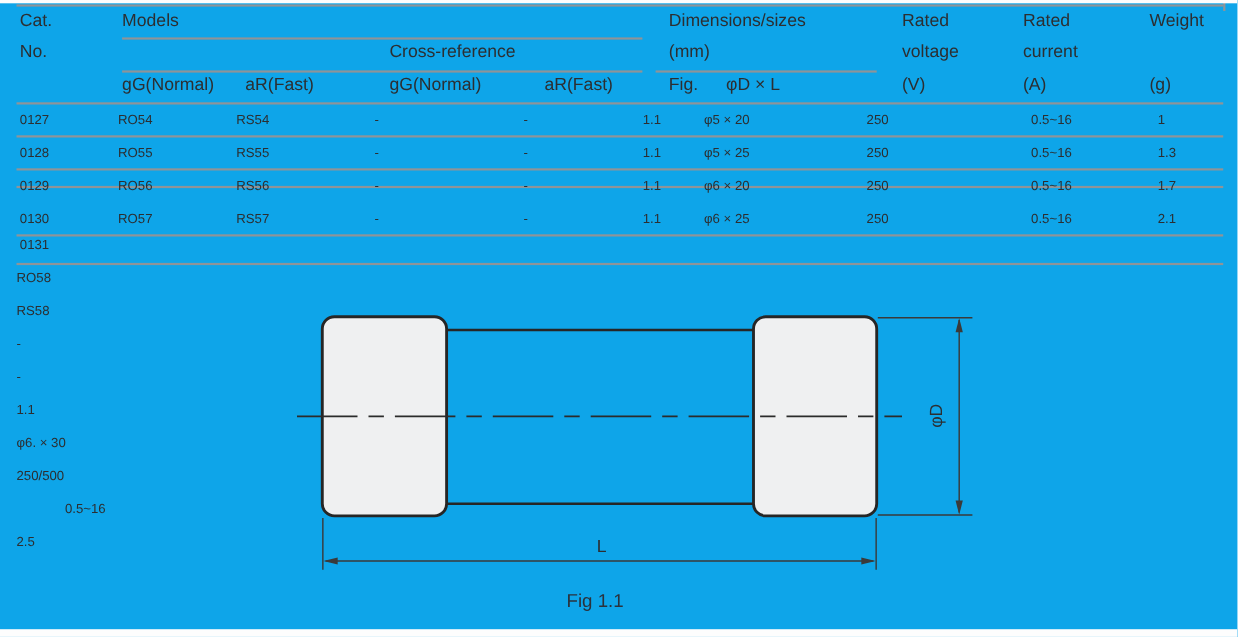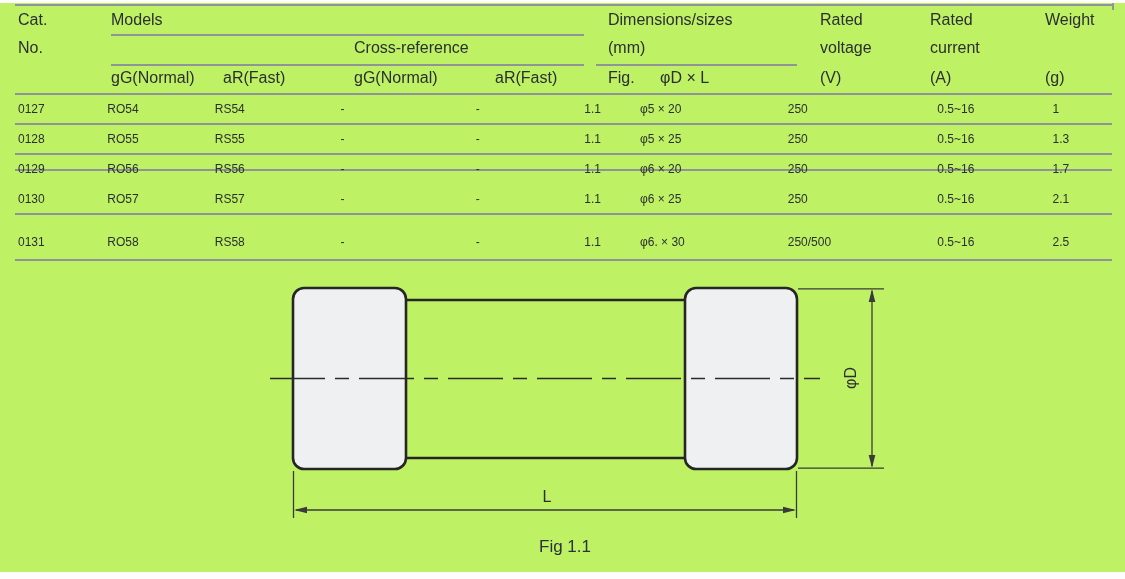--- a/index.html
+++ b/index.html
@@ -1,18 +1,18 @@
 <!DOCTYPE html>
 <html><head>
 <meta charset="utf-8">
 <style>
   html,body{margin:0;padding:0;background:#ffffff;}
   .screen{
     position:relative;width:1125px;height:579px;overflow:hidden;
-    background:#bef264;
+    background:#0ea5e9;
     font-family:"Liberation Sans", sans-serif;
     color:#2c2e31;
   }
   .strip{position:absolute;left:0;width:1125px;background:#fdfdfd;}
   .strip.top{top:0;height:3px;}
   .strip.bottom{top:572px;height:7px;}
   .rule{position:absolute;background:#8f9498;}
   .hlabel{position:absolute;font-size:16px;line-height:19px;white-space:nowrap;}
   .trow{position:absolute;left:15px;width:1097px;display:flex;
         border-bottom:2px solid #8f9498;box-sizing:border-box;}
@@ -20,21 +20,21 @@
   .c1{width:96px;padding-left:3px;}
   .c2{width:112px;}
   .c3{width:131px;}
   .c4{width:141px;}
   .c5{width:113px;}
   .c6{width:58px;}
   .c7{width:154px;}
   .c8{width:110px;}
   .c9{width:120px;margin-left:44px;}
   .c10{width:62px;}
-  .caption{position:absolute;left:500px;top:537px;width:130px;text-align:center;
+  .caption{position:absolute;left:476px;top:537px;width:130px;text-align:center;
            font-size:17px;color:#2b323c;}
   svg text{font-family:"Liberation Sans", sans-serif;}
 </style>
 </head>
 <body>
 
 <div class="screen">
 
   <div class="rule" style="left:15px;top:4px;width:1097px;height:2px;"></div>
   <div class="rule" style="left:1112px;top:0;width:2px;height:10px;"></div>
@@ -105,21 +105,21 @@
     <span class="c2">RO57</span>
     <span class="c3">RS57</span>
     <span class="c4">-</span>
     <span class="c5">-</span>
     <span class="c6">1.1</span>
     <span class="c7">φ6 × 25</span>
     <span class="c8">250</span>
     <span class="c9">0.5~16</span>
     <span class="c10">2.1</span>
   </div>
-  <div class="trow" style="top:227px;height:34px;line-height:30px;">
+  <div class="trow" style="top:207px;height:34px;line-height:30px;flex-direction:column;">
     <span class="c1">0131</span>
     <span class="c2">RO58</span>
     <span class="c3">RS58</span>
     <span class="c4">-</span>
     <span class="c5">-</span>
     <span class="c6">1.1</span>
     <span class="c7">φ6. × 30</span>
     <span class="c8">250/500</span>
     <span class="c9">0.5~16</span>
     <span class="c10">2.5</span>

